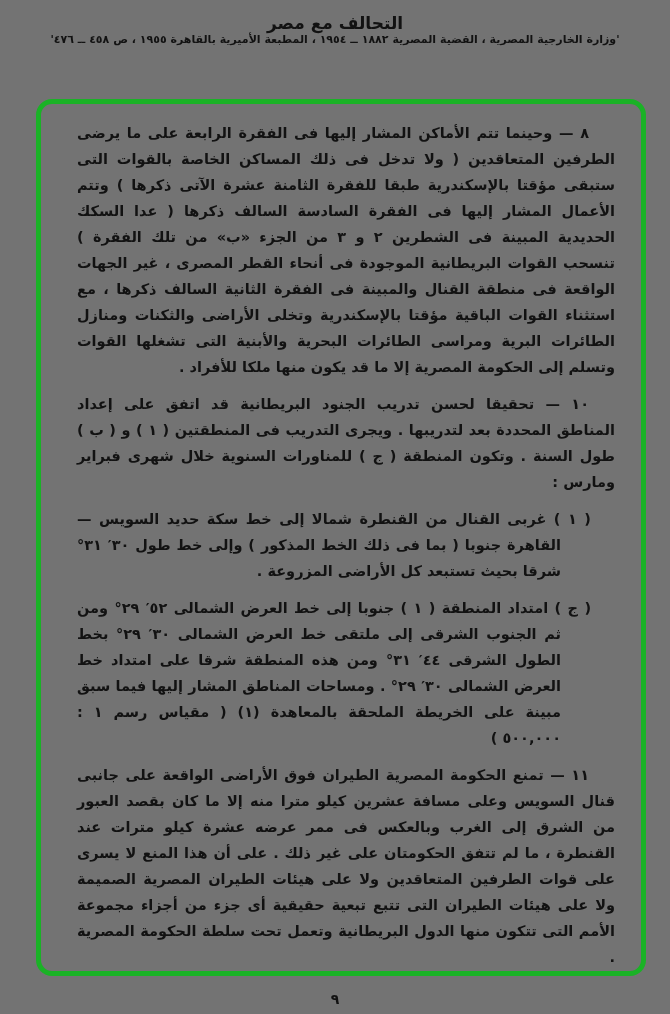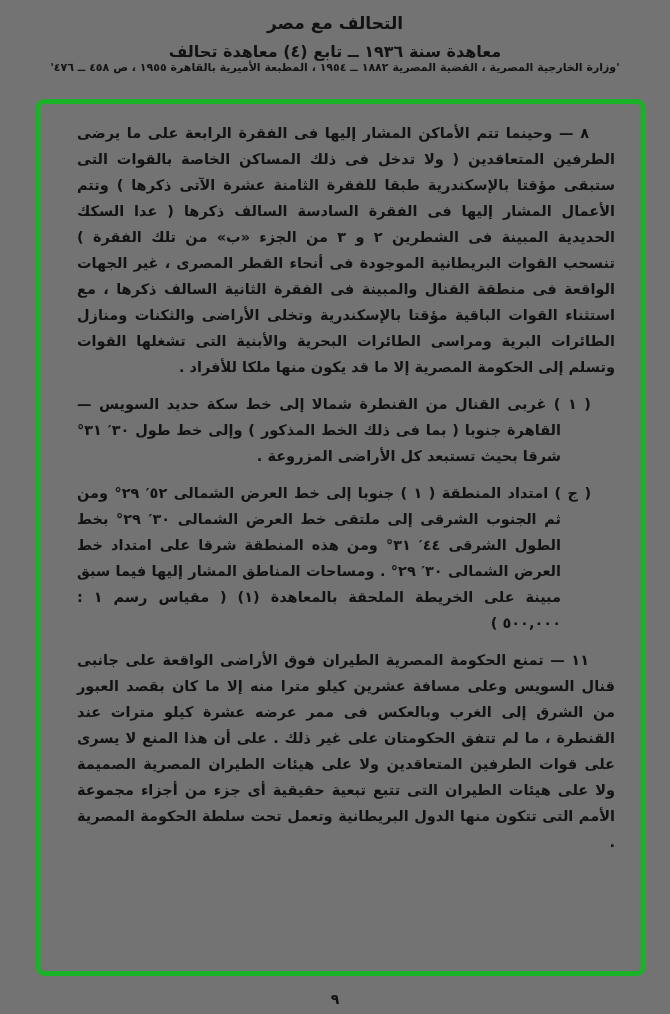--- a/index.html
+++ b/index.html
@@ -35,21 +35,21 @@
     font-weight: bold;
     white-space: nowrap;
   }
   .panel {
     position: absolute;
     top: 99px;
     right: 24px;
     left: 36px;
     bottom: 38px;
     border: 5px solid #1ab226;
-    border-radius: 9px;
+    border-radius: 16px;
     padding: 16px 26px 8px 36px;
     box-sizing: border-box;
     overflow: hidden;
   }
   .para, .item {
     margin: 0 0 11px 0;
     font-size: 14.5px;
     font-weight: bold;
     line-height: 26px;
     text-align: justify;
@@ -72,26 +72,26 @@
     font-weight: bold;
   }
 </style>
 </head>
 <body>
 
 <div class="page">
 
   <div class="header">
     <div class="title">التحالف مع مصر</div>
-    <div class="subtitle">معاهدة سنة ١٩٣٦ ــ تابع (٤) معاهدة تحالف</div>
     <div class="source">'وزارة الخارجية المصرية ، القضية المصرية ١٨٨٢ ــ ١٩٥٤ ، المطبعة الأميرية بالقاهرة ١٩٥٥ ، ص ٤٥٨ ــ ٤٧٦'</div>
   </div>
 
   <div class="panel" style="border-color: rgb(26, 178, 38);">
     <p class="para">٨ — وحينما تتم الأماكن المشار إليها فى الفقرة الرابعة على ما يرضى الطرفين المتعاقدين ( ولا تدخل فى ذلك المساكن الخاصة بالقوات التى ستبقى مؤقتا بالإسكندرية طبقا للفقرة الثامنة عشرة الآتى ذكرها ) وتتم الأعمال المشار إليها فى الفقرة السادسة السالف ذكرها ( عدا السكك الحديدية المبينة فى الشطرين ٢ و ٣ من الجزء «ب» من تلك الفقرة ) تنسحب القوات البريطانية الموجودة فى أنحاء القطر المصرى ، غير الجهات الواقعة فى منطقة القنال والمبينة فى الفقرة الثانية السالف ذكرها ، مع استثناء القوات الباقية مؤقتا بالإسكندرية وتخلى الأراضى والثكنات ومنازل الطائرات البرية ومراسى الطائرات البحرية والأبنية التى تشغلها القوات وتسلم إلى الحكومة المصرية إلا ما قد يكون منها ملكا للأفراد .</p>
+    <p class="para">١٠ — تحقيقا لحسن تدريب الجنود البريطانية قد اتفق على إعداد المناطق المحددة بعد لتدريبها . ويجرى التدريب فى المنطقتين ( ١ ) و ( ب ) طول السنة . وتكون المنطقة ( ج ) للمناورات السنوية خلال شهرى فبراير ومارس :</p>
     <p class="item">( ١ ) غربى القنال من القنطرة شمالا إلى خط سكة حديد السويس — القاهرة جنوبا ( بما فى ذلك الخط المذكور ) وإلى خط طول ٣٠′ ٣١° شرقا بحيث تستبعد كل الأراضى المزروعة .</p>
     <p class="item">( ج ) امتداد المنطقة ( ١ ) جنوبا إلى خط العرض الشمالى ٥٢′ ٢٩° ومن ثم الجنوب الشرقى إلى ملتقى خط العرض الشمالى ٣٠′ ٢٩° بخط الطول الشرقى ٤٤′ ٣١° ومن هذه المنطقة شرقا على امتداد خط العرض الشمالى ٣٠′ ٢٩° . ومساحات المناطق المشار إليها فيما سبق مبينة على الخريطة الملحقة بالمعاهدة (١) ( مقياس رسم ١ : ٥٠٠,٠٠٠ )</p>
     <p class="para">١١ — تمنع الحكومة المصرية الطيران فوق الأراضى الواقعة على جانبى قنال السويس وعلى مسافة عشرين كيلو مترا منه إلا ما كان بقصد العبور من الشرق إلى الغرب وبالعكس فى ممر عرضه عشرة كيلو مترات عند القنطرة ، ما لم تتفق الحكومتان على غير ذلك . على أن هذا المنع لا يسرى على قوات الطرفين المتعاقدين ولا على هيئات الطيران المصرية الصميمة ولا على هيئات الطيران التى تتبع تبعية حقيقية أى جزء من أجزاء مجموعة الأمم التى تتكون منها الدول البريطانية وتعمل تحت سلطة الحكومة المصرية .</p>
 
   </div>
 
   <div class="page-number">٩</div>
 
 </div>
 

